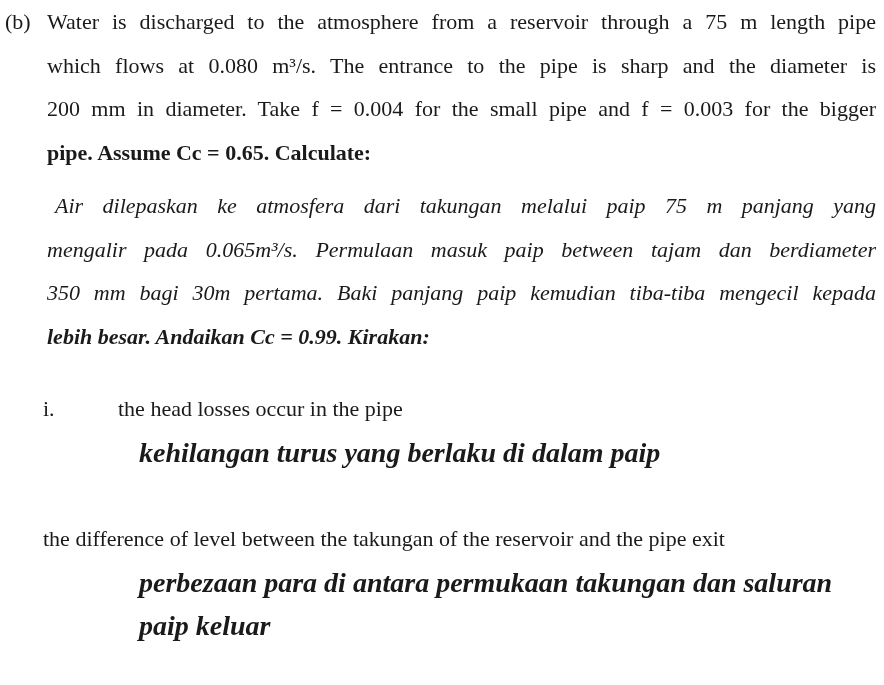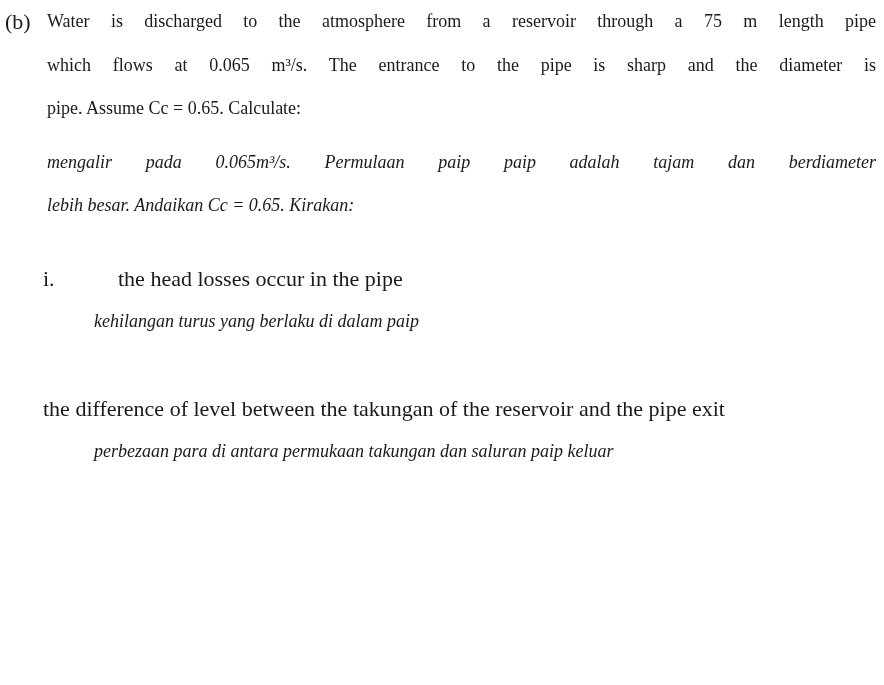--- a/index.html
+++ b/index.html
@@ -26,30 +26,31 @@
     position: absolute;
     left: 5px;
     top: 0;
     font-size: 22px;
     line-height: 43.5px;
   }
   .para {
     margin: 0;
   }
   .line {
-    font-size: 18px;
+    font-size: 22px;
     line-height: 43.5px;
     height: 43.5px;
     overflow: hidden;
     text-align: justify;
     text-align-last: justify;
   }
   .line.last {
     text-align: right;
     text-align-last: left;
+    font-weight: bold;
   }
   .malay-style {
     font-style: italic;
   }
   .para.malay {
     margin-top: 10px;
   }
   .para.malay .line.first {
     text-indent: 8px;
   }
@@ -70,42 +71,46 @@
   }
   .item-num {
     width: 75px;
     flex: 0 0 75px;
   }
   .item-text {
     flex: 1;
     font-family: Liberation Serif, serif;
   }
   .item-sub {
-    margin-left: 51px;
-    font-size: 18px;
+    margin-left: 96px;
+    font-size: 28px;
     line-height: 43.5px;
     height: 43.5px;
+    font-weight: bold;
   }
 </style>
 </head>
 <body>
 
 <div class="page">
 
   <div class="qlabel">(b)</div>
 
   <div class="para english">
     <div class="line">Water is discharged to the atmosphere from a reservoir through a 75 m length pipe</div>
-    <div class="line">which flows at 0.065 m³/s. The entrance to the pipe is sharp and the diameter is</div>
+    <div class="line">which flows at 0.080 m³/s. The entrance to the pipe is sharp and the diameter is</div>
+    <div class="line">200 mm in diameter. Take f = 0.004 for the small pipe and f = 0.003 for the bigger</div>
     <div class="line last">pipe. Assume Cc = 0.65. Calculate:</div>
   </div>
 
   <div class="para malay malay-style">
-    <div class="line">mengalir pada 0.065m³/s. Permulaan paip paip adalah tajam dan berdiameter</div>
-    <div class="line last">lebih besar. Andaikan Cc = 0.65. Kirakan:</div>
+    <div class="line first">Air dilepaskan ke atmosfera dari takungan melalui paip 75 m panjang yang</div>
+    <div class="line">mengalir pada 0.065m³/s. Permulaan masuk paip between tajam dan berdiameter</div>
+    <div class="line">350 mm bagi 30m pertama. Baki panjang paip kemudian tiba-tiba mengecil kepada</div>
+    <div class="line last">lebih besar. Andaikan Cc = 0.99. Kirakan:</div>
   </div>
 
   <div class="item first-item">
     <div class="item-row">
       <span class="item-num">i.</span>
       <span class="item-text">the head losses occur in the pipe</span>
     </div>
     <div class="item-sub malay-style">kehilangan turus yang berlaku di dalam paip</div>
   </div>
 

